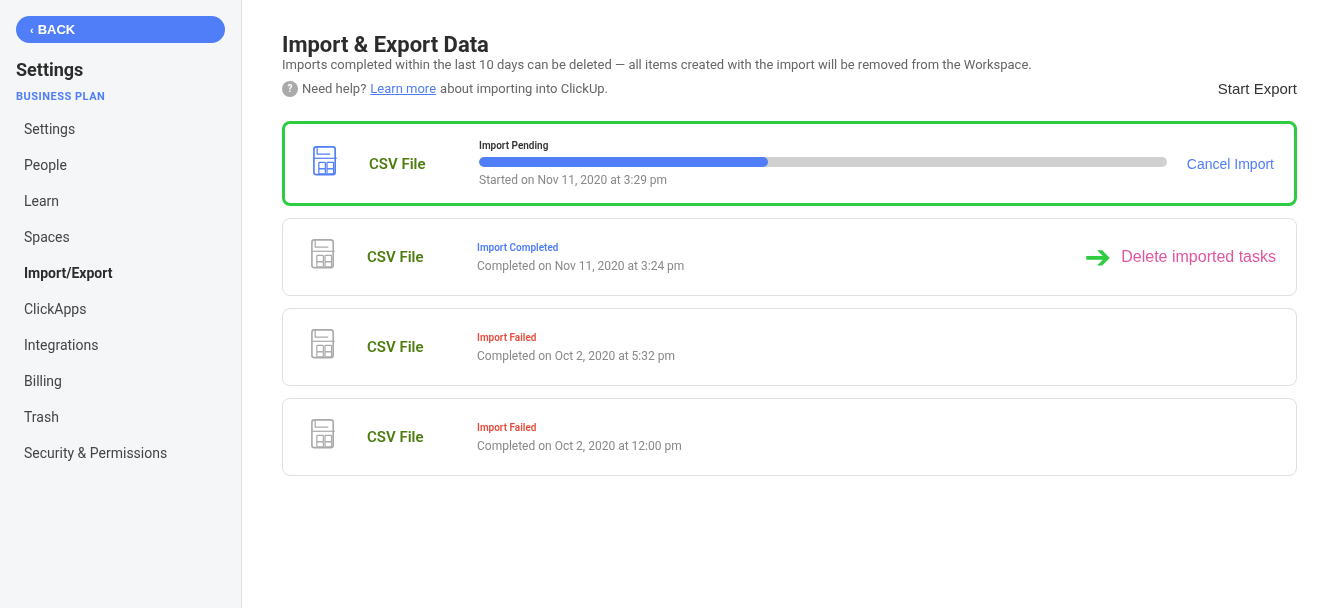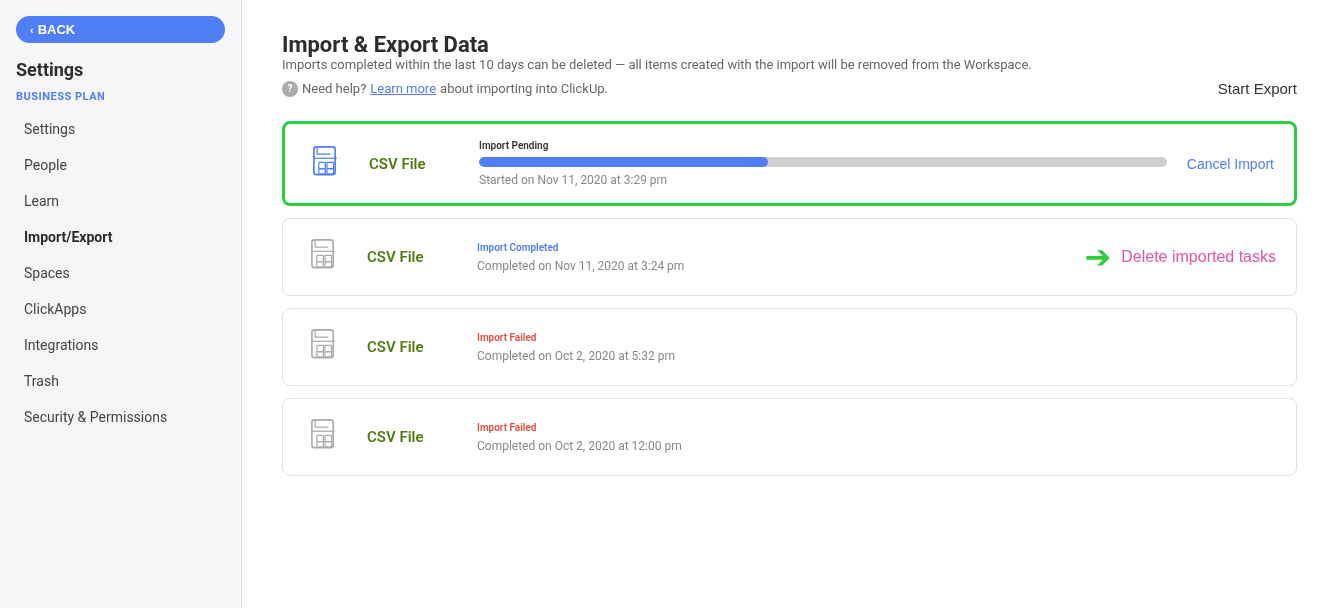--- a/index.html
+++ b/index.html
@@ -224,24 +224,25 @@
   <button class="back-btn">
     <span class="chevron">‹</span>
     <span>BACK</span>
   </button>
   <div class="settings-title">Settings</div>
   <div class="plan-label">BUSINESS PLAN</div>
   <div id="nav-items-container">
       <div class="nav-item">Settings</div>
       <div class="nav-item">People</div>
       <div class="nav-item">Learn</div>
+      <div class="nav-item">Spaces</div>
       <div class="nav-item active">Import/Export</div>
-      <div class="nav-item">Spaces</div>
       <div class="nav-item">ClickApps</div>
       <div class="nav-item">Integrations</div>
+      <div class="nav-item">Billing</div>
       <div class="nav-item">Trash</div>
       <div class="nav-item">Security &amp; Permissions</div>
     </div>
 </div>
 
 <div class="main">
   <div class="page-title">Import &amp; Export Data</div>
   <div class="subtitle">Imports completed within the last 10 days can be deleted — all items created with the import will be removed from the Workspace.</div>
 
   <div class="top-bar">

